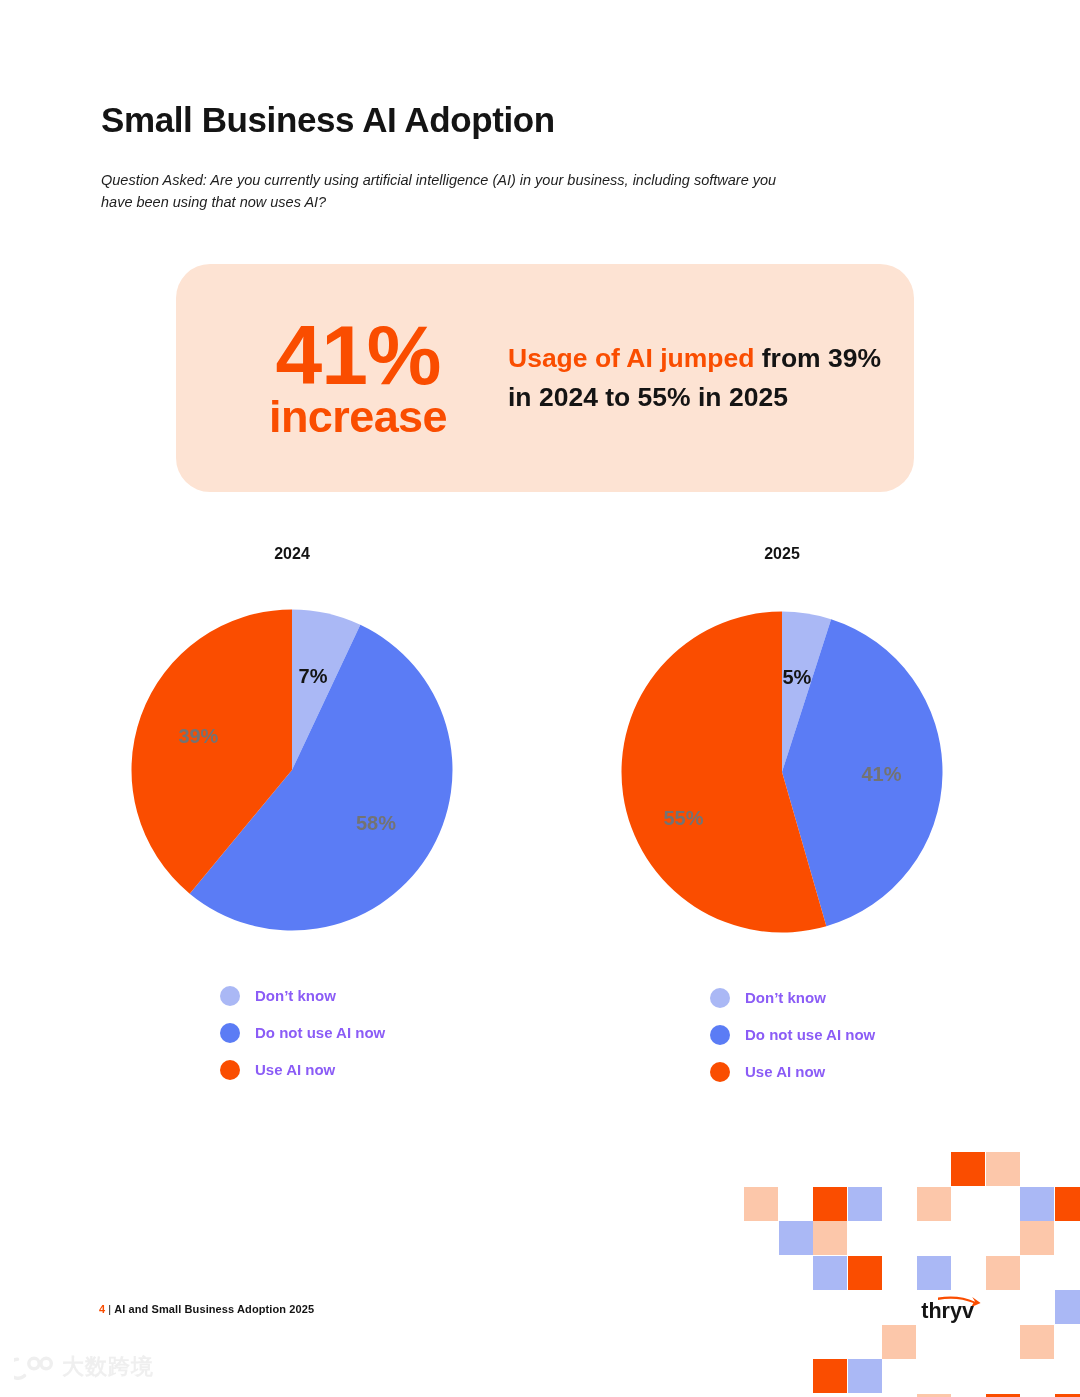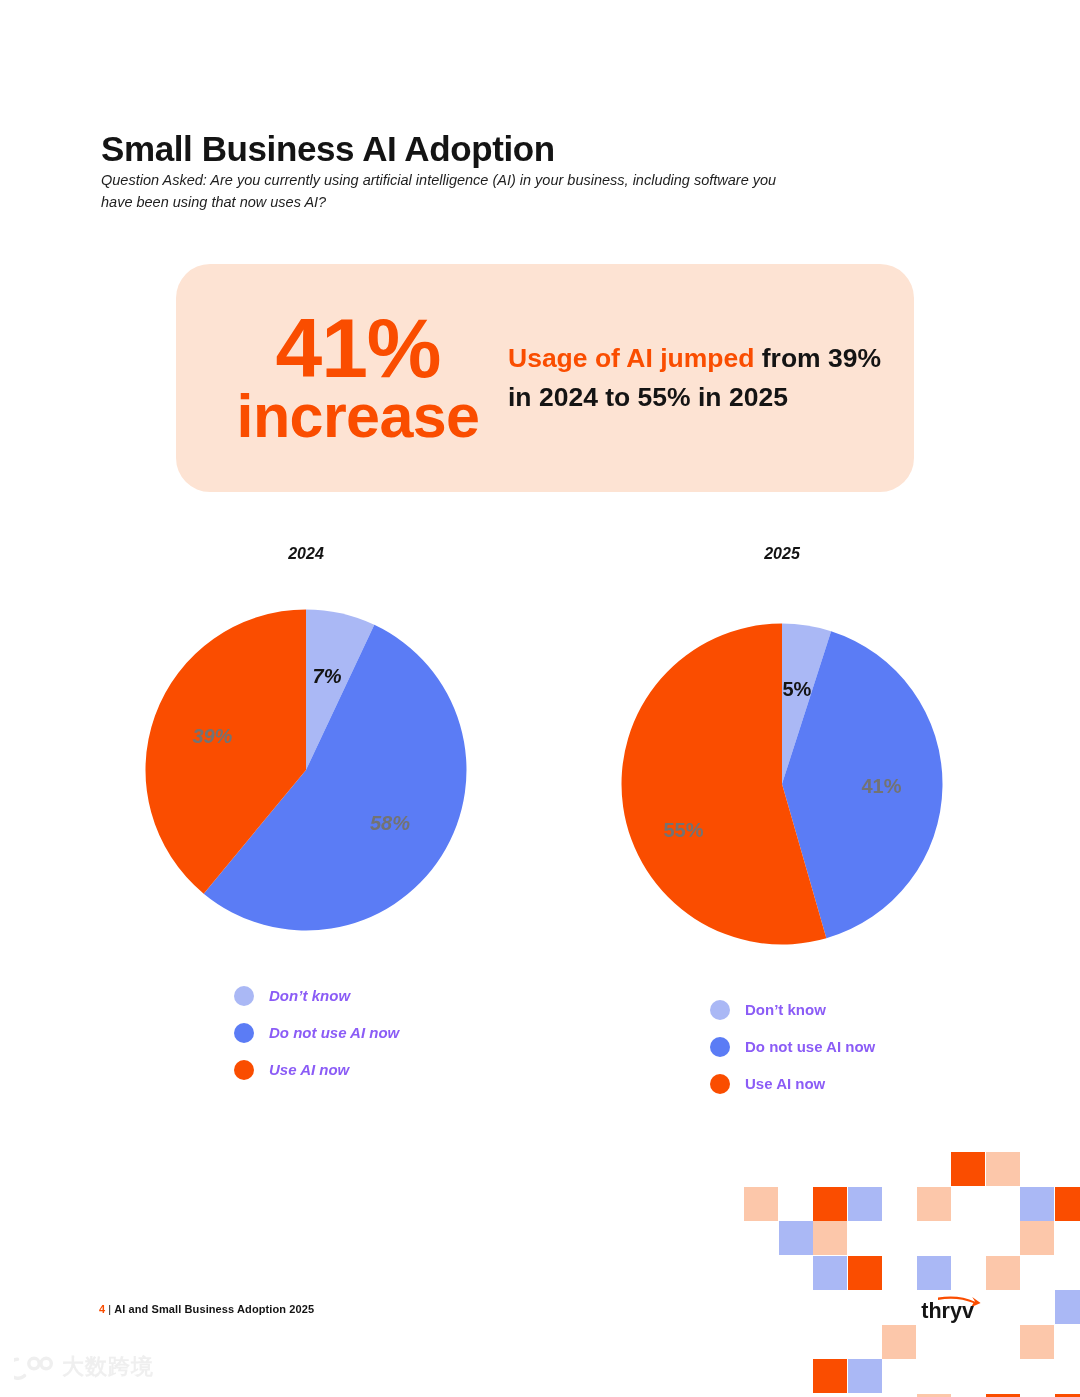--- a/index.html
+++ b/index.html
@@ -18,21 +18,20 @@
 
   
   .page-title {
     position: absolute;
     left: 101px;
     top: 100px;
     font-size: 35px;
     font-weight: 700;
     letter-spacing: -0.4px;
     color: #141414;
-    margin-top: 29px;
   }
   .question {
     position: absolute;
     left: 101px;
     top: 170px;
     width: 700px;
     font-size: 14.5px;
     font-style: italic;
     line-height: 1.5;
     color: #1e1e1e;
@@ -58,48 +57,48 @@
     line-height: 0.88;
   }
   .callout-stat .big {
     display: block;
     font-size: 84px;
     font-weight: 800;
     letter-spacing: -1px;
   }
   .callout-stat .sub {
     display: block;
-    font-size: 61px;
+    font-size: 45px;
     font-weight: 800;
     letter-spacing: -0.6px;
     margin-top: 4px;
   }
   .callout-text {
     margin-left: 16px;
     font-size: 26.5px;
     font-weight: 700;
     line-height: 1.48;
     color: #141414;
     max-width: 400px;
   }
   .callout-text .hl { color: #fa4d00; }
 
   
   .chart-block { position: absolute; top: 545px; }
-  .chart-block.left  { left: 126px; width: 360px; font-style: italic; }
+  .chart-block.left  { left: 112px; width: 360px; }
   .chart-block.right { left: 602px; width: 360px; }
 
   .chart-year {
     text-align: center;
     font-size: 16px;
     font-weight: 700;
     color: #141414;
   }
   .chart-block.left  .chart-year { margin-bottom: 46px; }
-  .chart-block.right .chart-year { margin-bottom: 60px; font-style: italic; }
+  .chart-block.right .chart-year { margin-bottom: 48px; }
 
   .pie-wrap {
     position: relative;
     width: 322px;
     height: 322px;
     margin: 0 auto;
   }
   .pie-wrap svg { display: block; width: 322px; height: 322px; }
 
   .slice-label {

